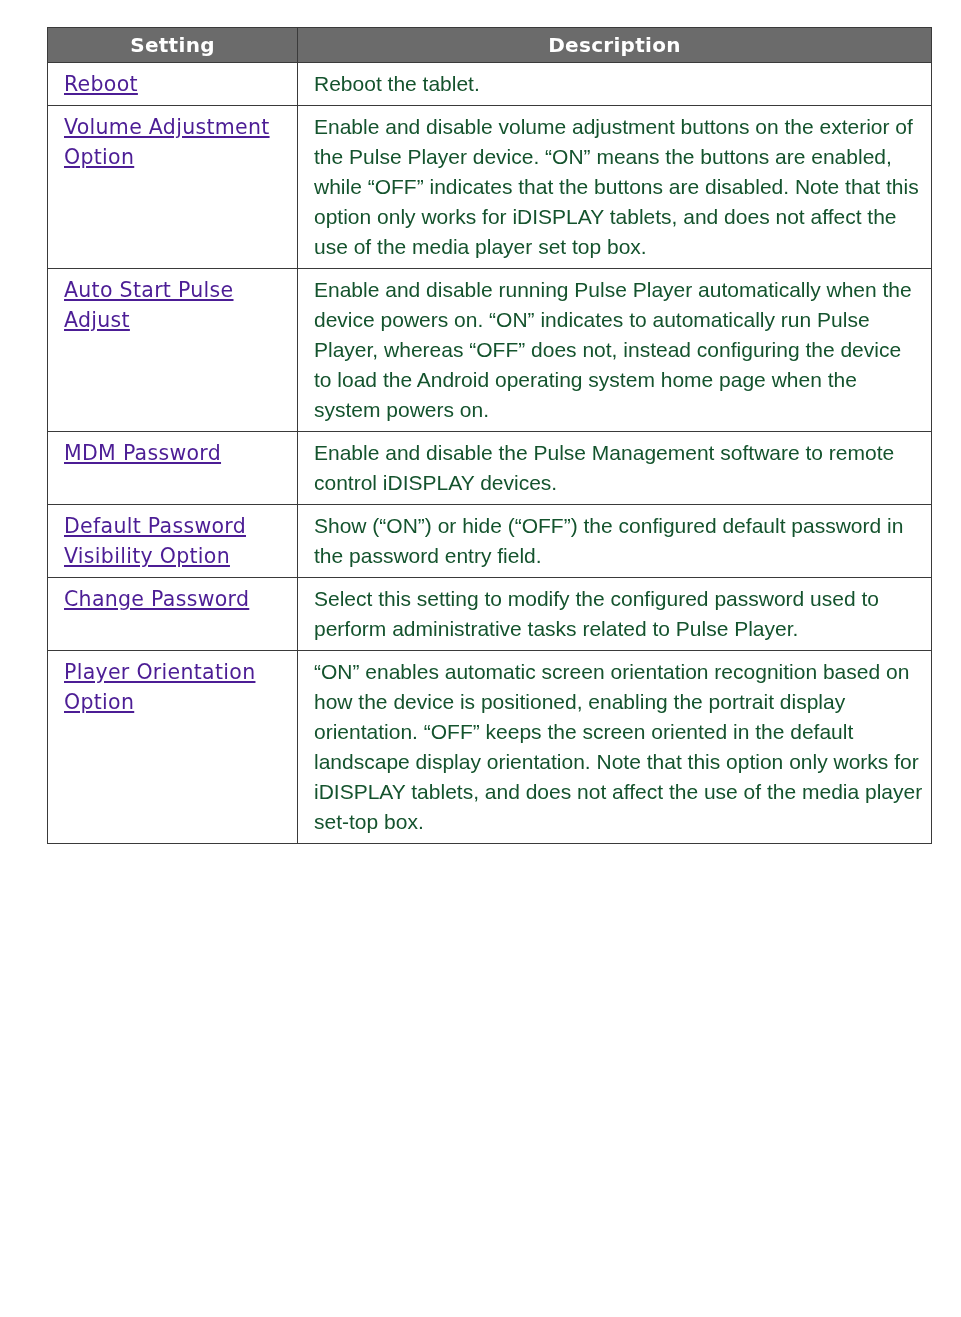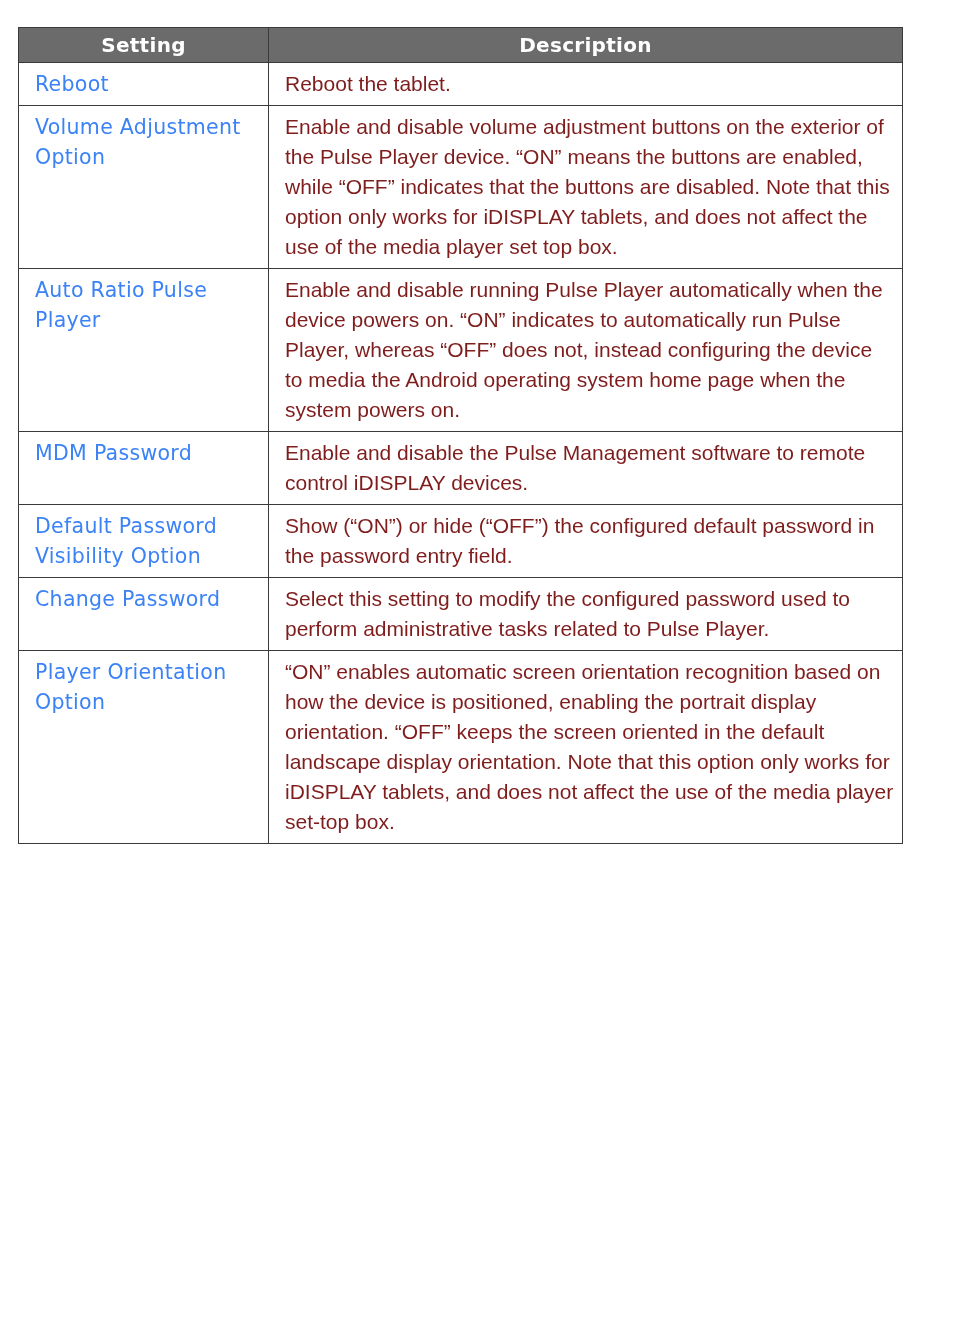--- a/index.html
+++ b/index.html
@@ -1,34 +1,34 @@
 <!DOCTYPE html>
 <html><head>
 <meta charset="utf-8">
 <style>
   html, body { margin:0; padding:0; background:#ffffff; }
   body { width:961px; height:1317px; position:relative; overflow:hidden; }
   table.settings {
-    position:absolute; left:18px; top:27px; width:884px;
+    position:absolute; left:47px; top:27px; width:884px;
     border-collapse:collapse; table-layout:fixed;
     font-family:"DejaVu Sans", sans-serif;
   }
   table.settings col.c1 { width:250px; }
   table.settings col.c2 { width:634px; }
   th {
     background:#6b6b6b; color:#ffffff; font-weight:bold;
     font-size:20px; height:34px; padding:0; text-align:center;
     border:1.5px solid #3a3a3a; letter-spacing:0.3px;
   }
   td {
     border:1.5px solid #3a3a3a; vertical-align:top;
     padding:6px 10px 6px 16px; font-size:20.5px; line-height:30px;
   }
-  td.setting { color:#3b82f6; letter-spacing:0.3px; }
-  td.desc { color:#7f1d1d; font-family:"Liberation Sans", sans-serif; font-size:21px; font-weight:normal; padding-right:8px; }
+  td.setting { color:#4c1d95; letter-spacing:0.3px;text-decoration:underline; }
+  td.desc { color:#14532d; font-family:"Liberation Sans", sans-serif; font-size:21px; font-weight:normal; padding-right:8px; }
 </style>
 </head>
 <body>
 
 <table class="settings">
   <colgroup>
       <col class="c1">
       <col class="c2">
     </colgroup>
   <thead>
@@ -40,22 +40,22 @@
   <tbody>
     <tr style="height:40px">
       <td class="setting">Reboot</td>
       <td class="desc">Reboot the tablet.</td>
     </tr>
     <tr style="height:161px">
       <td class="setting">Volume Adjustment Option</td>
       <td class="desc">Enable and disable volume adjustment buttons on the exterior of the Pulse Player device. “ON” means the buttons are enabled, while “OFF” indicates that the buttons are disabled. Note that this option only works for iDISPLAY tablets, and does not affect the use of the media player set top box.</td>
     </tr>
     <tr style="height:161px">
-      <td class="setting">Auto Ratio Pulse Player</td>
-      <td class="desc">Enable and disable running Pulse Player automatically when the device powers on. “ON” indicates to automatically run Pulse Player, whereas “OFF” does not, instead configuring the device to media the Android operating system home page when the system powers on.</td>
+      <td class="setting">Auto Start Pulse Adjust</td>
+      <td class="desc">Enable and disable running Pulse Player automatically when the device powers on. “ON” indicates to automatically run Pulse Player, whereas “OFF” does not, instead configuring the device to load the Android operating system home page when the system powers on.</td>
     </tr>
     <tr style="height:71px">
       <td class="setting">MDM Password</td>
       <td class="desc">Enable and disable the Pulse Management software to remote control iDISPLAY devices.</td>
     </tr>
     <tr style="height:71px">
       <td class="setting">Default Password Visibility Option</td>
       <td class="desc">Show (“ON”) or hide (“OFF”) the configured default password in the password entry field.</td>
     </tr>
     <tr style="height:71px">

